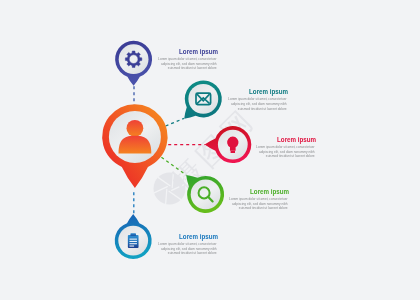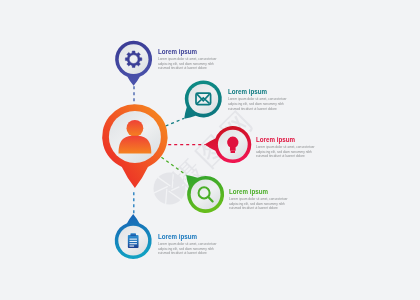--- a/index.html
+++ b/index.html
@@ -1,18 +1,18 @@
 <!DOCTYPE html>
 <html><head>
 <meta charset="utf-8">
 <style>
   html,body{margin:0;padding:0;}
   body{width:420px;height:300px;background:#f2f3f5;overflow:hidden;
        font-family:"Liberation Sans",sans-serif;}
-  #stage{position:relative;width:368px;height:300px;}
+  #stage{position:relative;width:368px;height:300px;text-align:right;}
   svg#art{position:absolute;left:0;top:0;width:420px;height:300px;}
   .txtblock{position:absolute;}
   .ttl{font-weight:bold;font-size:7.4px;letter-spacing:0;margin:0;line-height:8px;white-space:nowrap;transform:scaleX(0.84);transform-origin:left top;}
   .bdy{font-size:3.9px;line-height:4.55px;color:#8a8c8e;margin:0;width:71.5px;margin-top:1.2px;transform:scaleX(0.82);transform-origin:left top;}
 </style>
 </head>
 <body>
 
 <div id="stage">
   <svg id="art" viewBox="0 0 420 300">

